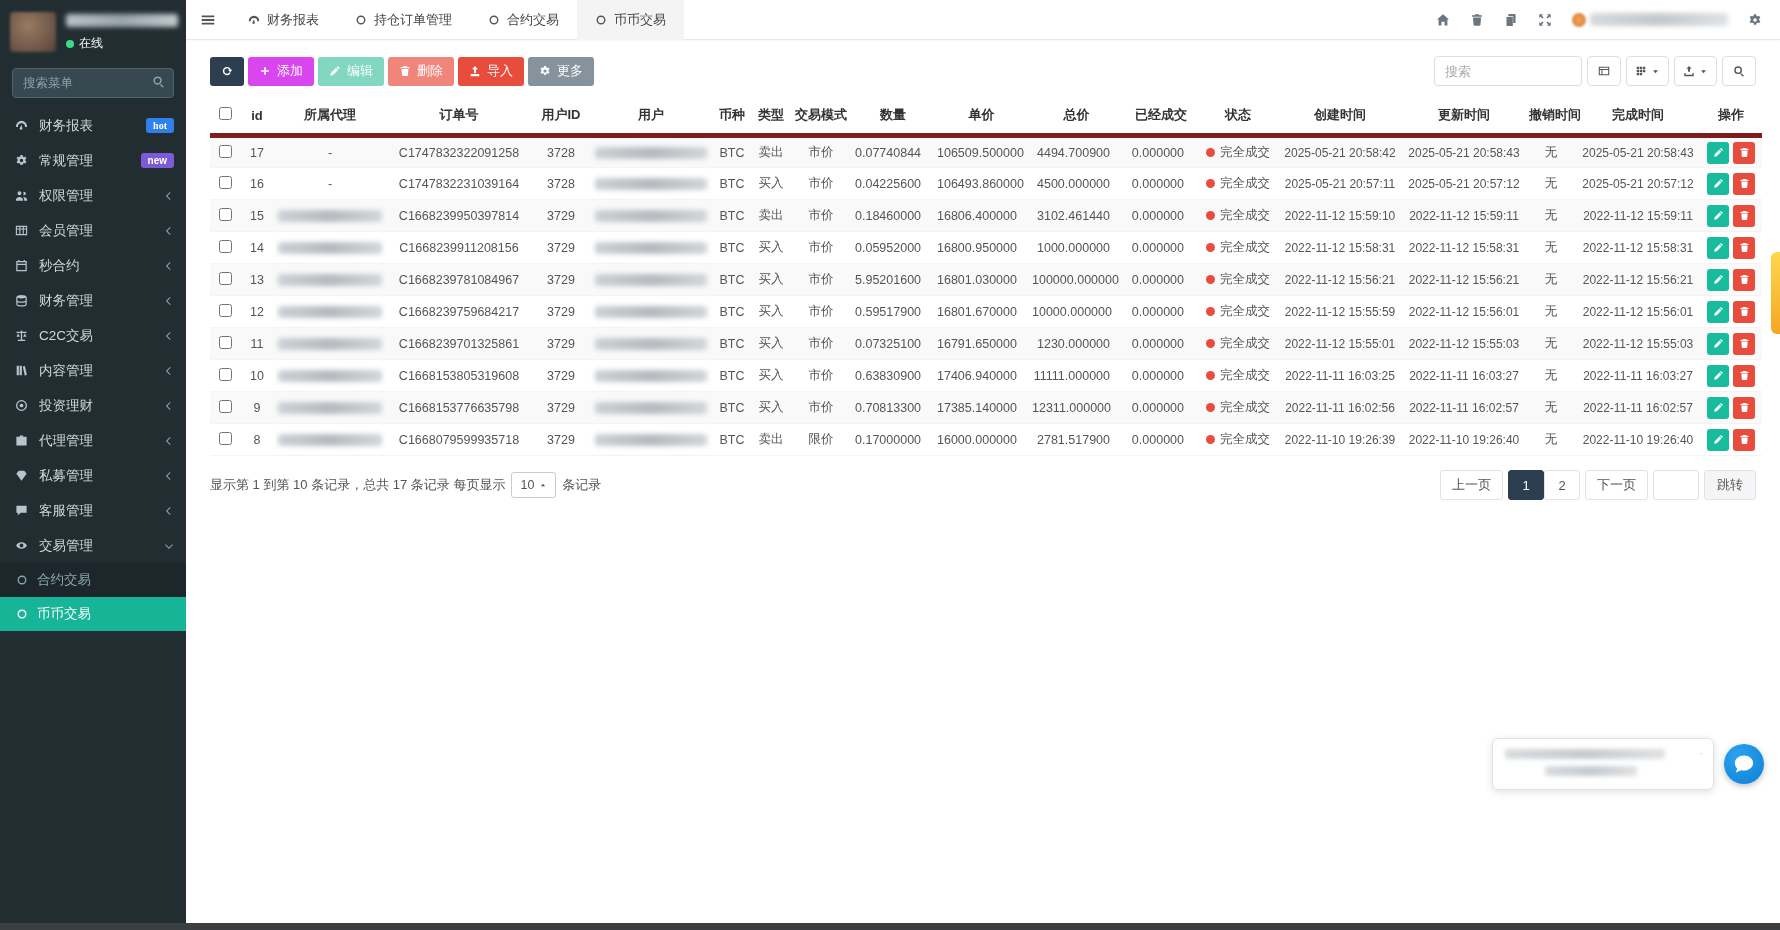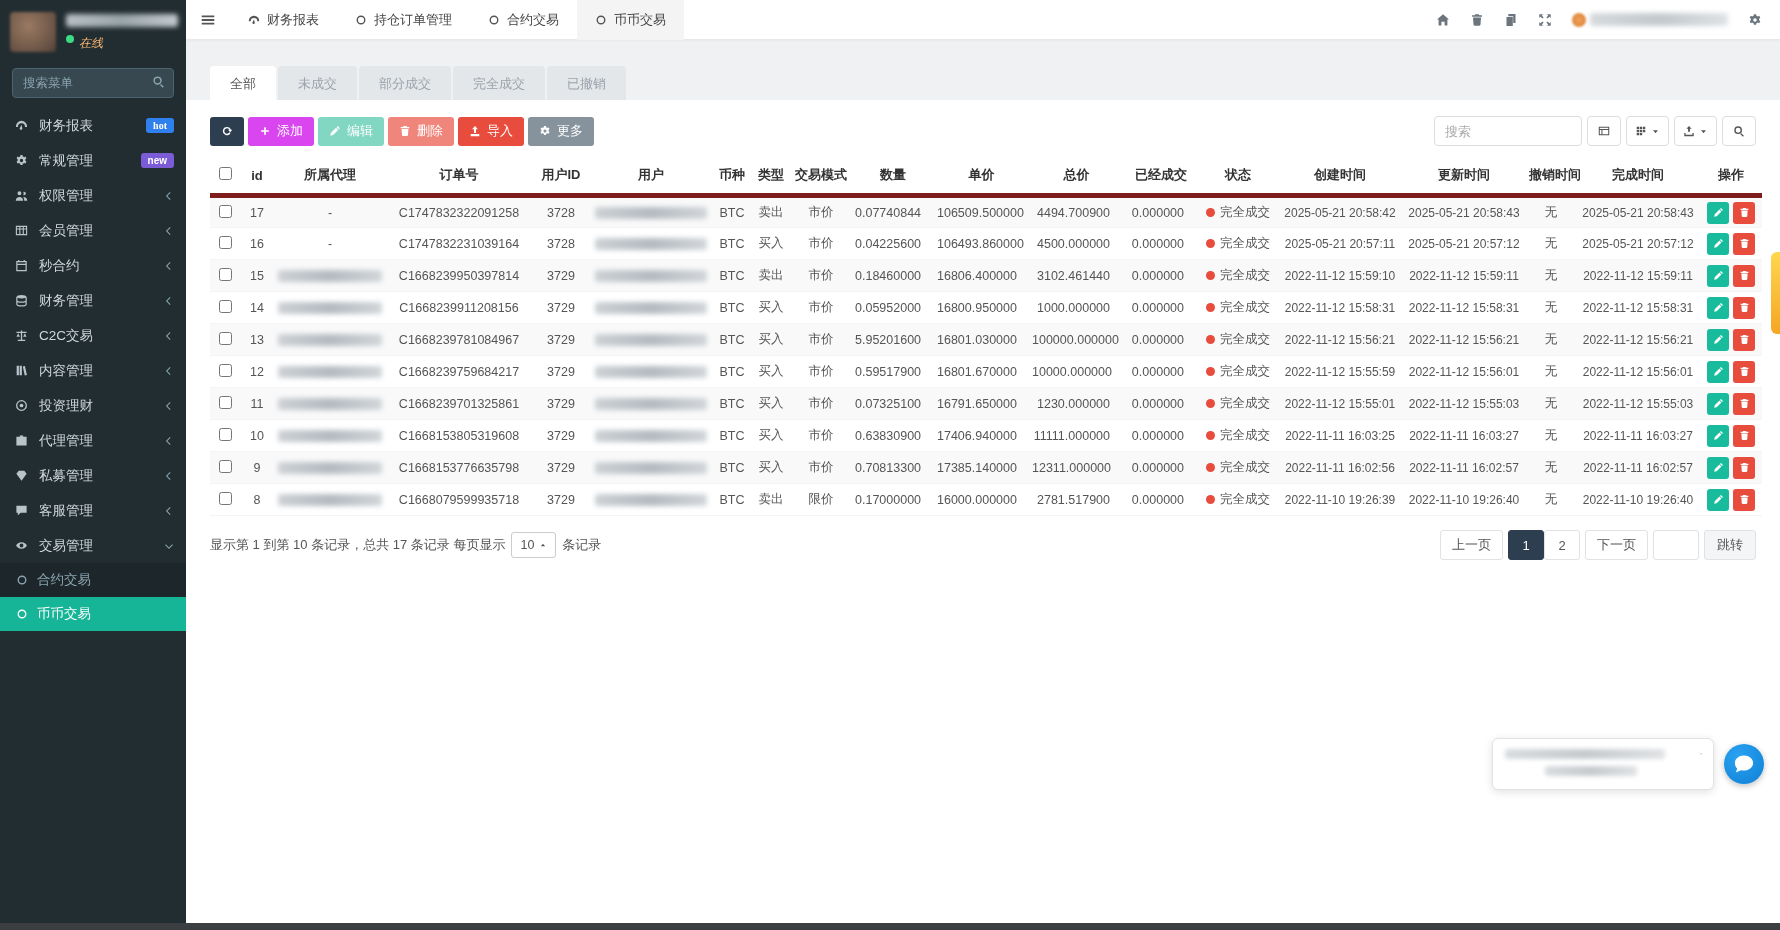--- a/index.html
+++ b/index.html
@@ -6,21 +6,21 @@
   html,body { width:1780px; height:930px; overflow:hidden; font-family:"Liberation Sans","DejaVu Sans",sans-serif; background:#fff; }
   .app { position:relative; width:1780px; height:930px; }
 
   
   .sidebar { position:absolute; left:0; top:0; bottom:0; width:186px; background:#222d32; color:#cfd8dc; z-index:5; }
   .brand { height:40px; line-height:40px; text-align:center; color:#fff; font-size:18px; font-weight:bold; letter-spacing:1px; }
   .user-panel { display:flex; padding:12px 10px 10px 10px; gap:10px; align-items:flex-start; }
   .avatar-blur { width:46px; height:40px; border-radius:4px; background:radial-gradient(circle at 40% 35%, #9a7a62, #6b5446 70%, #4e4038); filter:blur(1.5px); flex:none; }
   .user-meta { padding-top:2px; }
   .name-blur { width:112px; height:13px; border-radius:3px; background:linear-gradient(90deg,#b9c1c6,#9aa5ab,#c3cacf); filter:blur(2.5px); margin-bottom:8px; }
-  .status-line { font-size:12px; color:#fdba74; display:flex; gap:5px;font-style:italic; }
+  .status-line { font-size:12px; color:#ffffff; display:flex; align-items:center; gap:5px; }
   .status-dot { width:8px; height:8px; border-radius:50%; background:#3ddc84; display:inline-block; }
   .side-search { margin:6px 12px 10px 12px; position:relative; }
   .side-search input { width:100%; height:30px; background:#374850; border:1px solid #4b646f; border-radius:4px; color:#cfd8dc; font-size:12.5px; padding:0 30px 0 10px; outline:none; }
   .side-search input::placeholder { color:#8aa4af; }
   .side-search .sicon { position:absolute; right:9px; top:7px; color:#8aa4af; font-size:13px; }
   .menu { margin-top:4px; }
   .menu-item { height:35px; display:flex; align-items:center; padding:0 12px 0 15px; font-size:13.5px; color:#cfd8dc; cursor:pointer; }
   .menu-item .mi-icon { width:24px; font-size:13px; color:#b7c5cb; display:inline-flex; }
   .menu-item .mi-label { flex:1; }
   .badge { font-size:10px; color:#fff; padding:2px 7px; border-radius:3px; font-weight:bold; }
@@ -377,27 +377,20 @@
       </span>
       <span class="tb-icon">
           <svg viewBox="0 0 14 14" width="1em" height="1em" fill="currentColor">
             <path fill-rule="evenodd" d="M5.9 1.2h2.2l.3 1.5c.5.15 1 .4 1.4.7l1.4-.6 1.1 1.9-1.2 1c.05.25.08.5.08.8s-.03.55-.08.8l1.2 1-1.1 1.9-1.4-.6c-.4.3-.9.55-1.4.7l-.3 1.5H5.9l-.3-1.5c-.5-.15-1-.4-1.4-.7l-1.4.6-1.1-1.9 1.2-1a4.6 4.6 0 0 1 0-1.6l-1.2-1 1.1-1.9 1.4.6c.4-.3.9-.55 1.4-.7zM7 5.2A1.8 1.8 0 1 0 7 8.8 1.8 1.8 0 0 0 7 5.2z"></path>
           </svg>
         </span>
     </div>
   </header>
 
   <div class="content">
-    <div class="gray-band" id="filter-tabs">
-        <div class="filter-tab active">全部</div>
-        <div class="filter-tab">未成交</div>
-        <div class="filter-tab">部分成交</div>
-        <div class="filter-tab">完全成交</div>
-        <div class="filter-tab">已撤销</div>
-      </div>
 
     <div class="panel">
       <div class="toolbar">
         <button class="btn btn-dark">
           <span class="ic">
               <svg viewBox="0 0 14 14" width="1em" height="1em" fill="currentColor">
                 <path d="M7 2.2a4.8 4.8 0 0 1 4.6 3.4h1.6l-2.5 3-2.5-3h1.7A3.2 3.2 0 1 0 7 10.2c1.2 0 2.3-.7 2.9-1.7l1.3.8A4.8 4.8 0 1 1 7 2.2z"></path>
               </svg>
             </span>
         </button>

